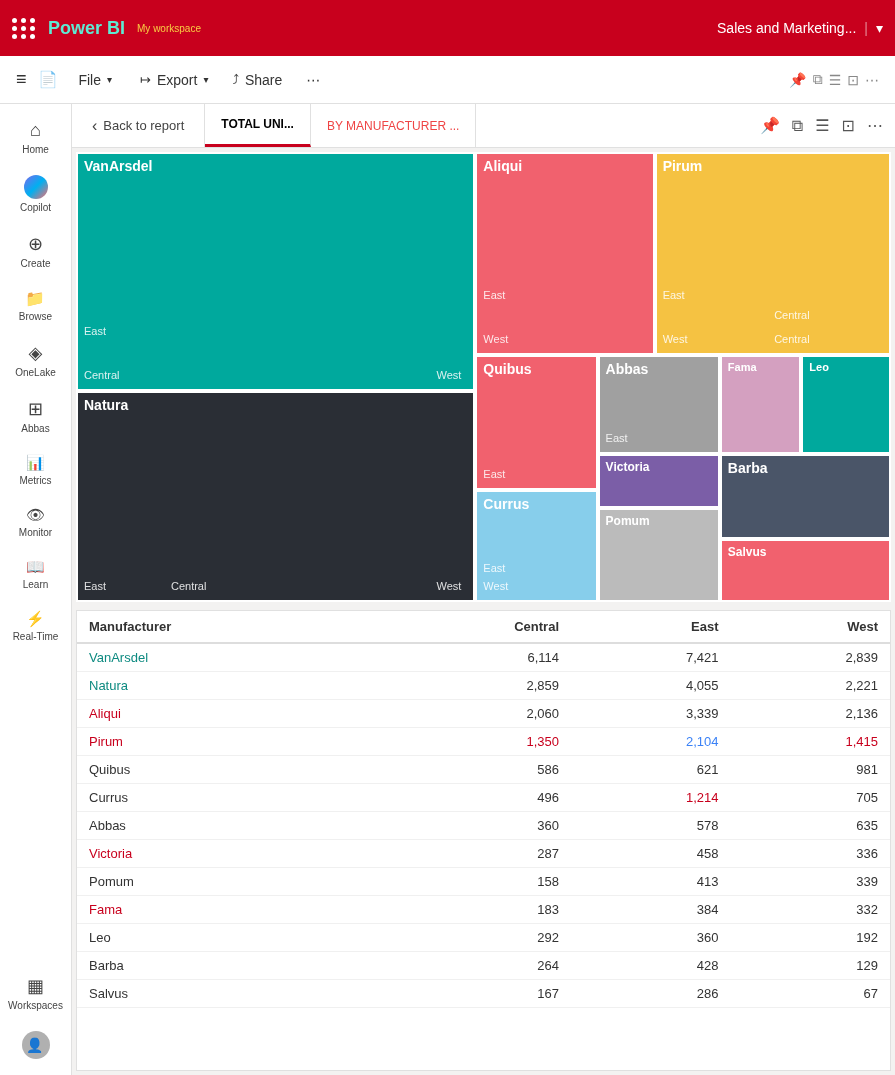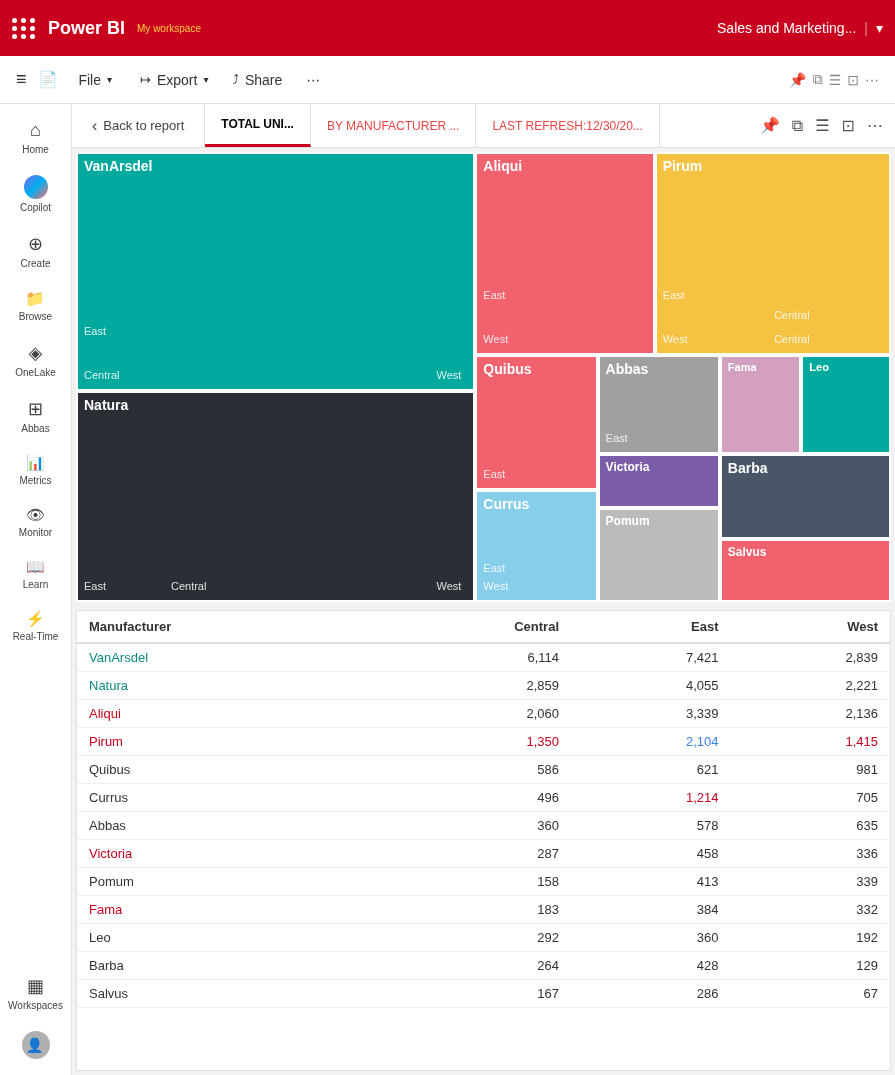--- a/index.html
+++ b/index.html
@@ -10,21 +10,21 @@
       height: 56px;
       background: #c8001d;
       display: flex;
       align-items: center;
       padding: 0 12px;
       gap: 12px;
       color: white;
     }
     .dots-grid { display: grid; grid-template-columns: repeat(3,6px); gap: 3px; }
     .dot { width: 5px; height: 5px; background: white; border-radius: 50%; }
-    .powerbi-logo { font-weight: 700; font-size: 18px; color: #ffffff; white-space: nowrap; }
+    .powerbi-logo { font-weight: 700; font-size: 18px; color: #5eead4; white-space: nowrap; }
     .workspace-label { font-size: 10px; color: #fde047; opacity: 0.9; }
     .report-title { margin-left: auto; font-size: 14px; color: white; display: flex; align-items: center; gap: 8px; }
 
     
     .second-bar {
       height: 48px;
       background: white;
       border-bottom: 1px solid #e0e0e0;
       display: flex;
       align-items: center;
@@ -234,23 +234,20 @@
       <div class="tab-back">
         <span style="font-size:16px">‹</span>
         <span>Back to report</span>
       </div>
       <div class="tab-item active">
         <span>TOTAL UNI...</span>
       </div>
       <div class="tab-item">
         <span>BY MANUFACTURER ...</span>
       </div>
-      <div class="tab-item">
-        <span>LAST REFRESH:12/30/20...</span>
-      </div>
       <div class="actions-bar">
         <span class="action-icon">📌</span>
         <span class="action-icon">⧉</span>
         <span class="action-icon">☰</span>
         <span class="action-icon">⊡</span>
         <span class="action-icon">⋯</span>
       </div>
     </div>
 
     <div class="treemap-container">

